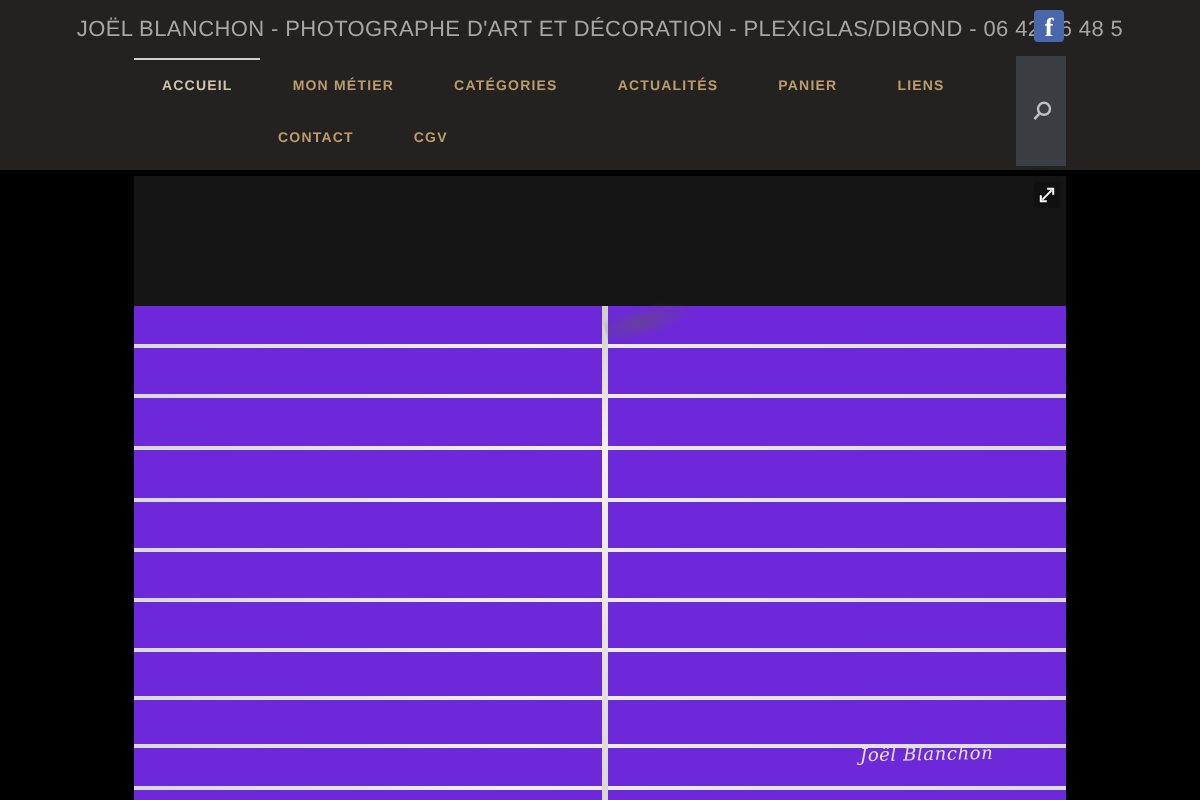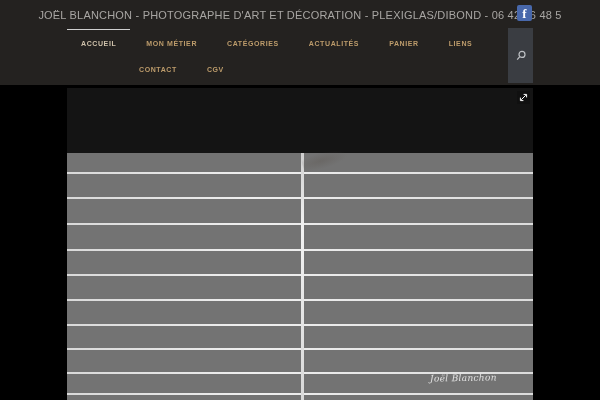--- a/index.html
+++ b/index.html
@@ -38,21 +38,21 @@
   }
   .nav-item.active{border-top:1px solid #cfcfcf;color:#cfc2ab;}
   .search-btn{
     position:absolute;left:508px;top:28px;width:25px;height:55px;
     background:#3a3d42;cursor:pointer;
     display:flex;align-items:center;justify-content:center;
   }
   
   .artwork{
     position:absolute;left:67px;top:88px;width:466px;height:312px;
-    background:#737373;overflow:hidden;cursor:pointer;
+    background:#6d28d9;overflow:hidden;cursor:pointer;
   }
   .top-band{
     position:absolute;left:0;top:0;width:466px;background:#141414;
   }
   .blind-line{
     position:absolute;left:0;width:466px;height:2px;
     background:linear-gradient(90deg,#d9d9d9,#efefef 40%,#dcdcdc);
   }
   .vertical-bar{
     position:absolute;width:3px;bottom:0;

